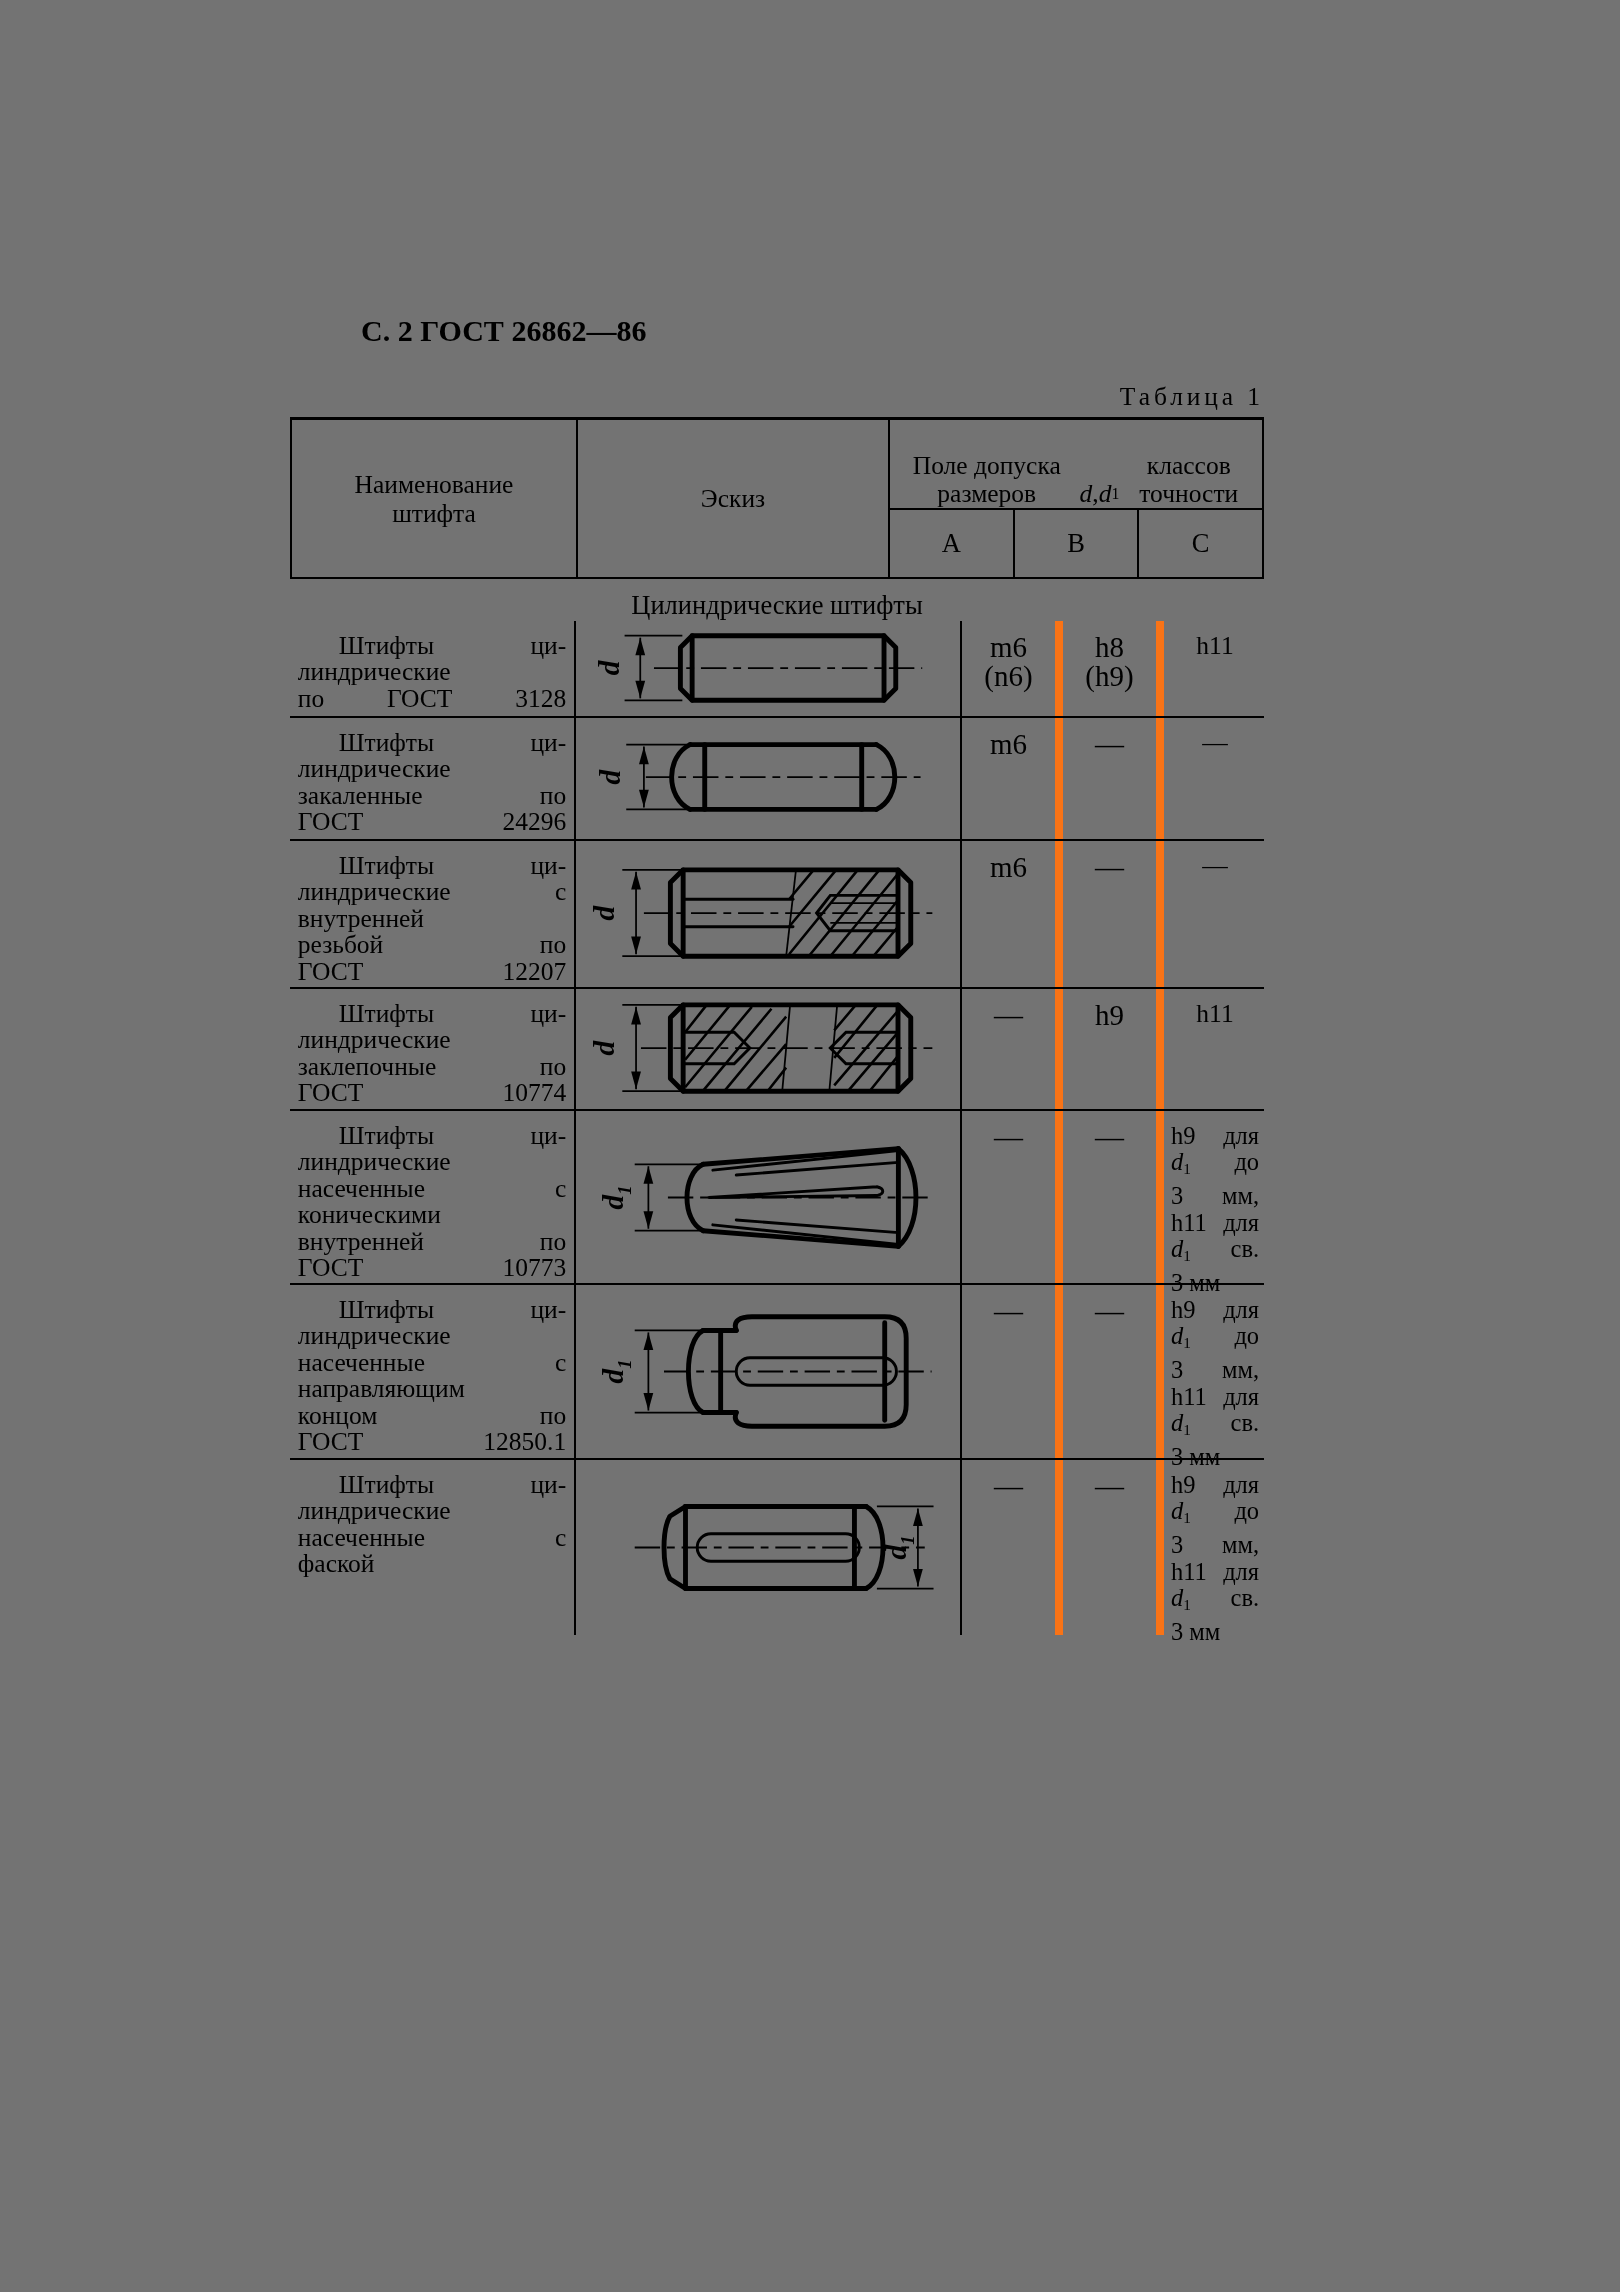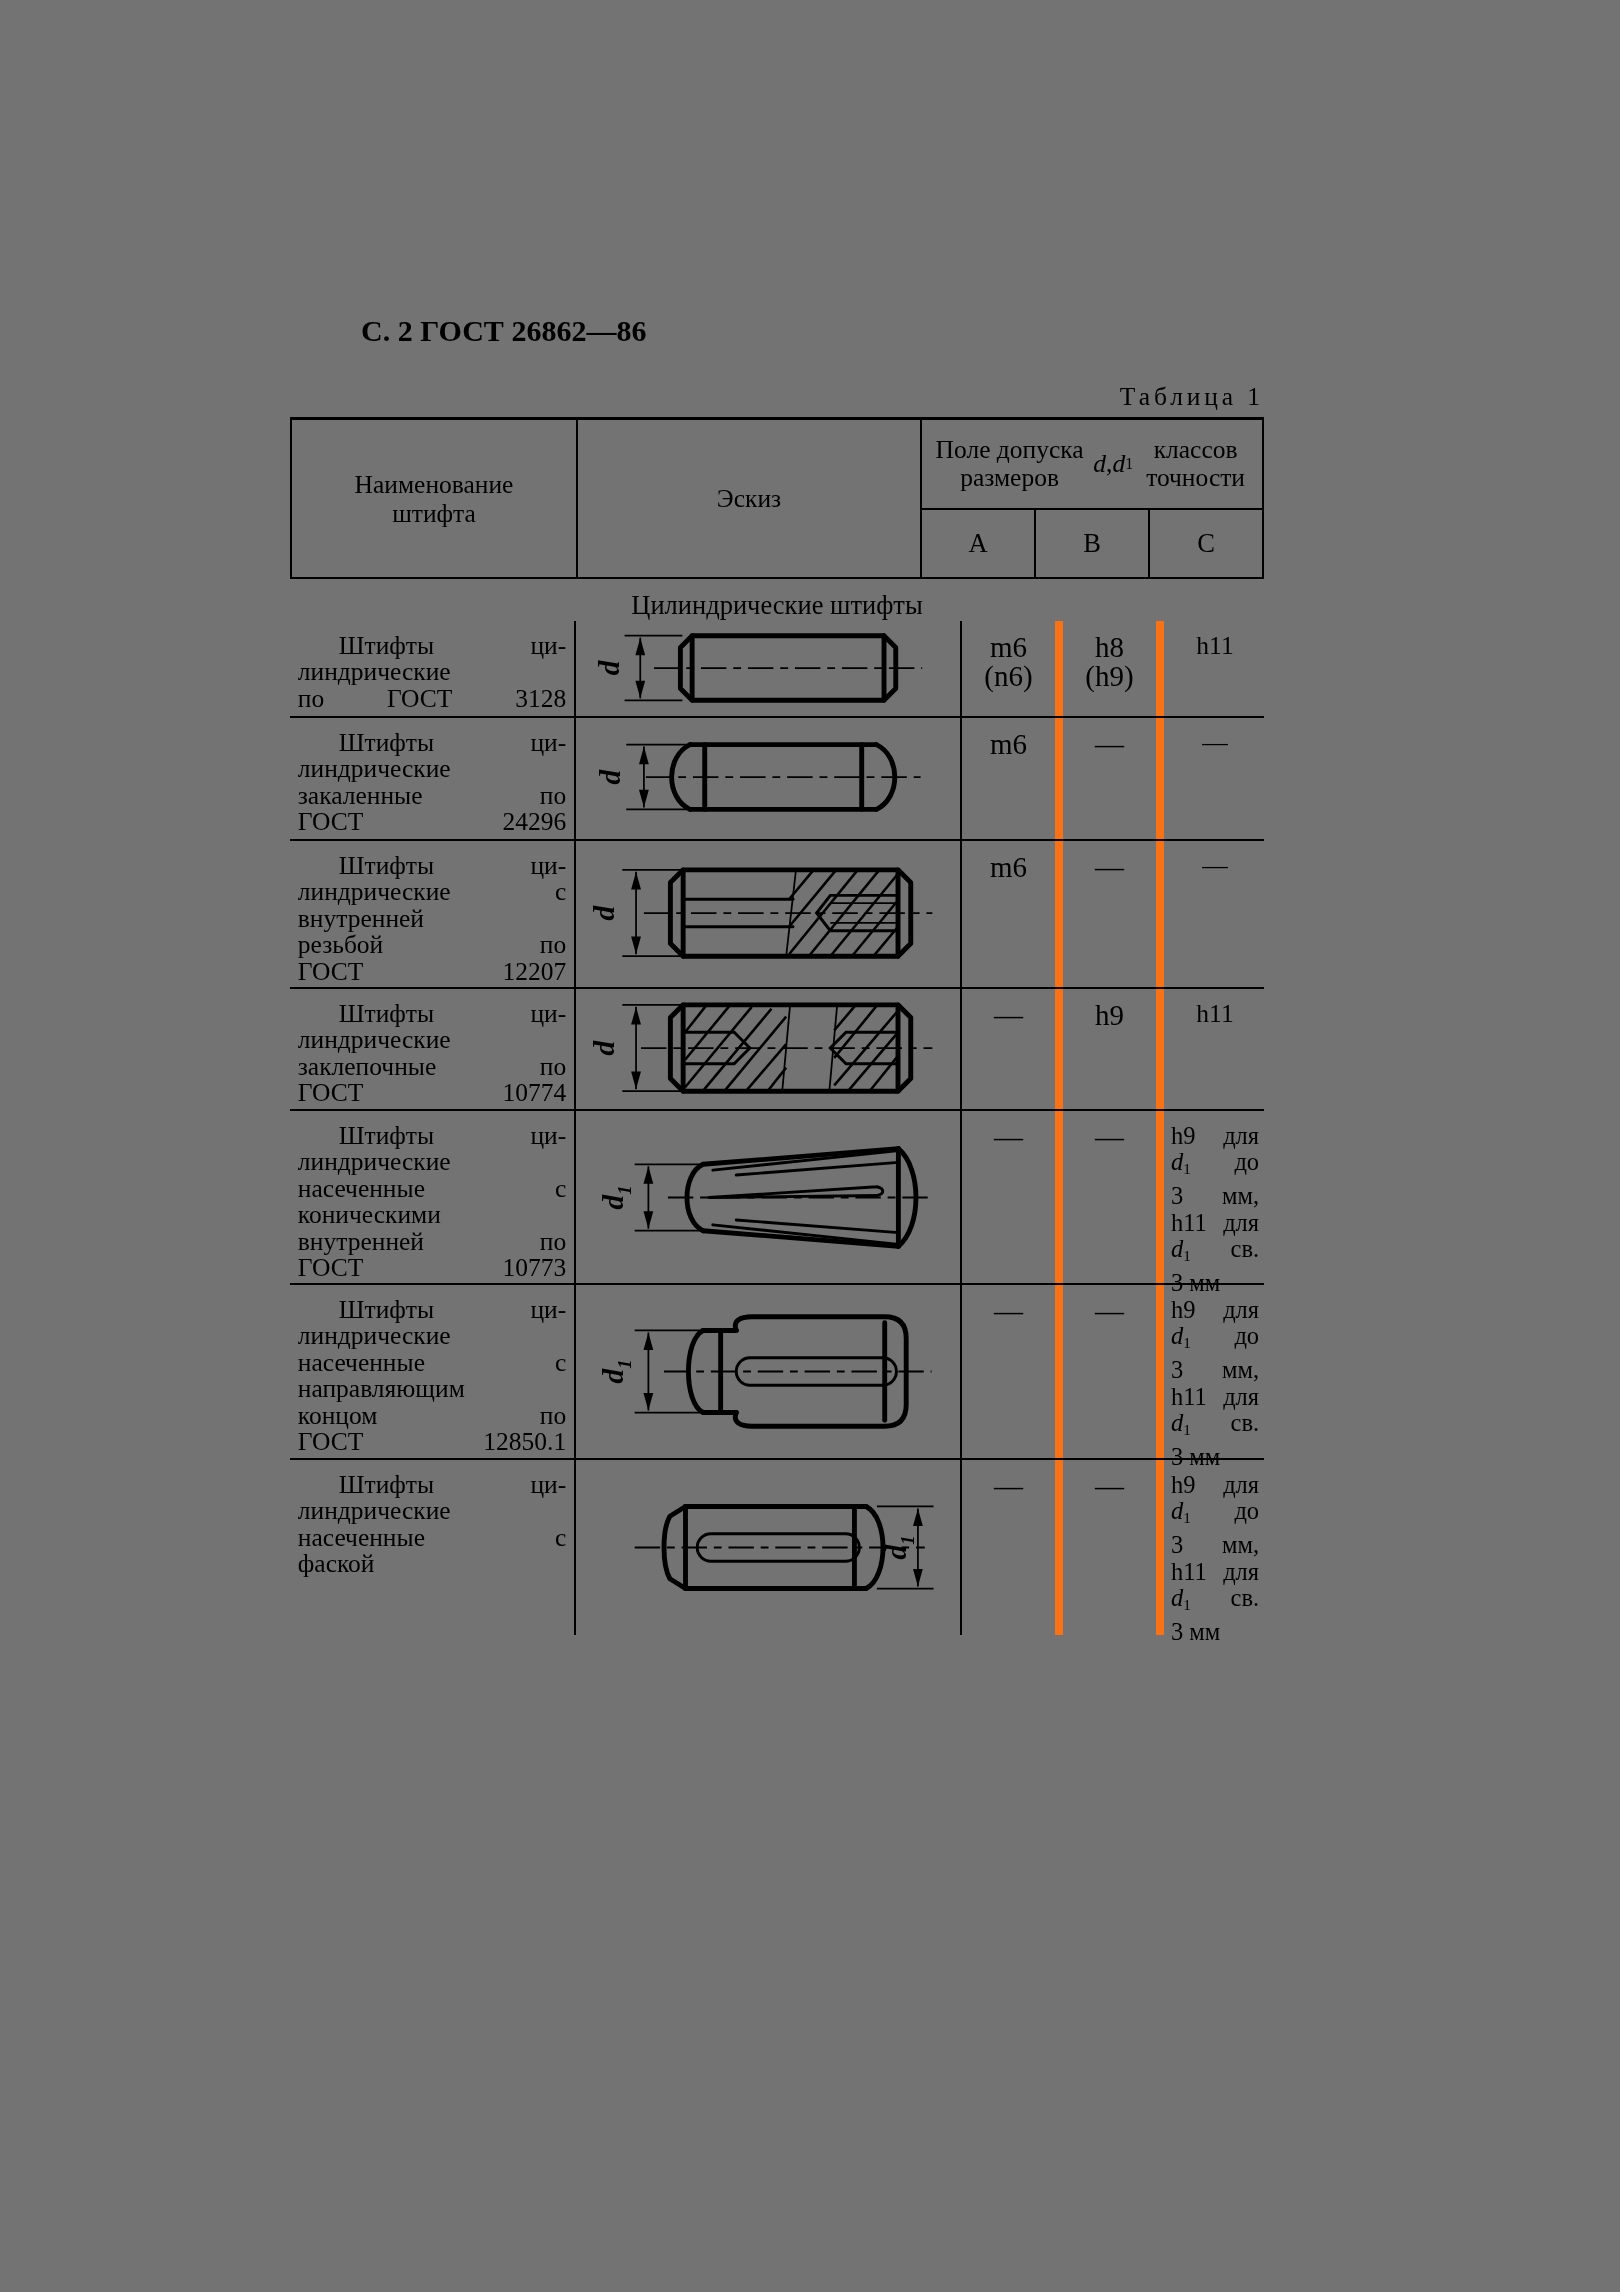--- a/index.html
+++ b/index.html
@@ -3,23 +3,23 @@
 <meta charset="utf-8">
 <style>
   html,body{margin:0;padding:0;background:#ffffff;}
   body{width:1620px;height:2293px;position:relative;font-family:"Liberation Serif",serif;color:#000;}
   .page{position:absolute;left:0;top:0;width:1620px;height:2293px;background:#737373;}
   .page-header{position:absolute;left:361px;top:314px;font-size:30px;font-weight:bold;white-space:nowrap;}
   .table-caption{position:absolute;left:970px;top:382px;width:294px;text-align:right;font-size:25.5px;letter-spacing:3.9px;white-space:nowrap;}
   .gtable{position:absolute;left:290px;top:417px;width:974px;}
   .thead{display:flex;height:162px;box-sizing:border-box;border-top:3.9px solid #000;border-bottom:2.9px solid #000;border-left:2px solid #000;border-right:2px solid #000;}
   .h-name{width:286px;box-sizing:border-box;border-right:2px solid #000;display:flex;align-items:center;justify-content:center;text-align:center;font-size:25.5px;line-height:29px;}
-  .h-sketch{width:344px;box-sizing:border-box;border-right:2px solid #000;display:flex;align-items:center;justify-content:center;font-size:25.5px;}
+  .h-sketch{width:312px;box-sizing:border-box;border-right:2px solid #000;display:flex;align-items:center;justify-content:center;font-size:25.5px;}
   .h-group{flex:1;display:flex;flex-direction:column;}
-  .h-group-top{height:90px;box-sizing:border-box;border-bottom:2.9px solid #000;display:flex;align-items:center;justify-content:center;text-align:center;font-size:25.5px;line-height:28px;padding:0 3.9px;}
+  .h-group-top{height:90px;box-sizing:border-box;border-bottom:2.9px solid #000;display:flex;align-items:flex-end;justify-content:center;text-align:center;font-size:25.5px;line-height:28px;padding:0 3.9px;}
   .h-classes{flex:1;display:flex;}
   .h-class{flex:1;box-sizing:border-box;display:flex;align-items:center;justify-content:center;font-size:26.5px;}
   .h-class.bdr{border-right:2px solid #000;}
   .section-row{height:42px;box-sizing:border-box;text-align:center;font-weight:normal;font-size:26.5px;padding-top:10.8px;}
   .trow{display:flex;box-sizing:border-box;border-bottom:2.9px solid #000;align-items:center;}
   .trow:last-child{border-bottom:none;}
   .cell{box-sizing:border-box;height:100%;}
   .c-name{width:286px;border-right:2px solid #000;padding:11.8px 7.8px 0 7.8px;font-size:25.5px;line-height:26.5px;}
   .c-sketch{width:386px;border-right:2px solid #000;display:flex;align-items:center;justify-content:center;}
   .c-a,.c-b{width:101px;border-right:8px solid #f97316;padding-top:11.8px;text-align:center;font-size:29px;line-height:29px;}

